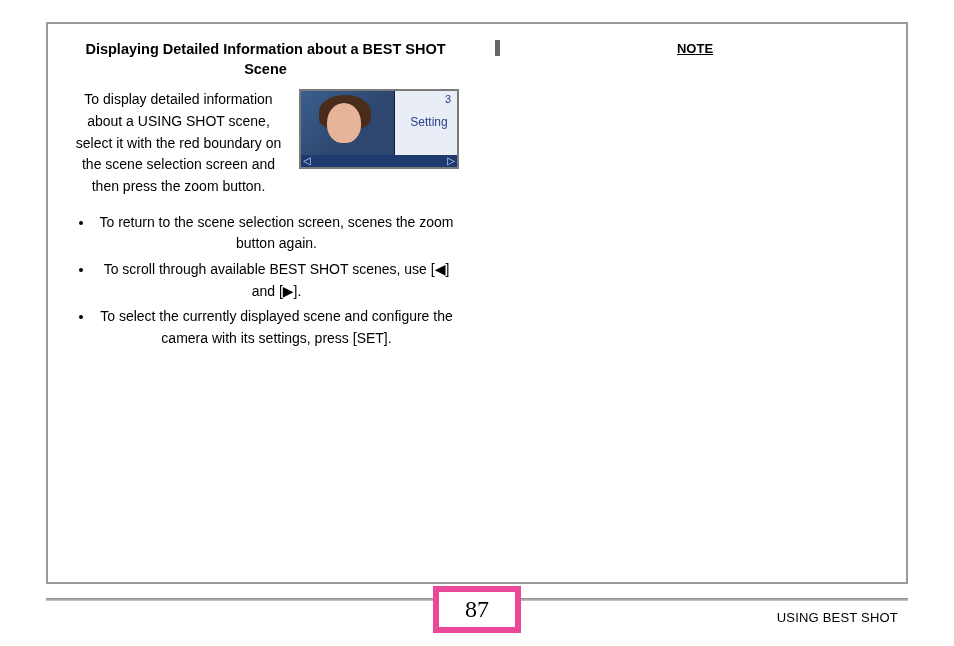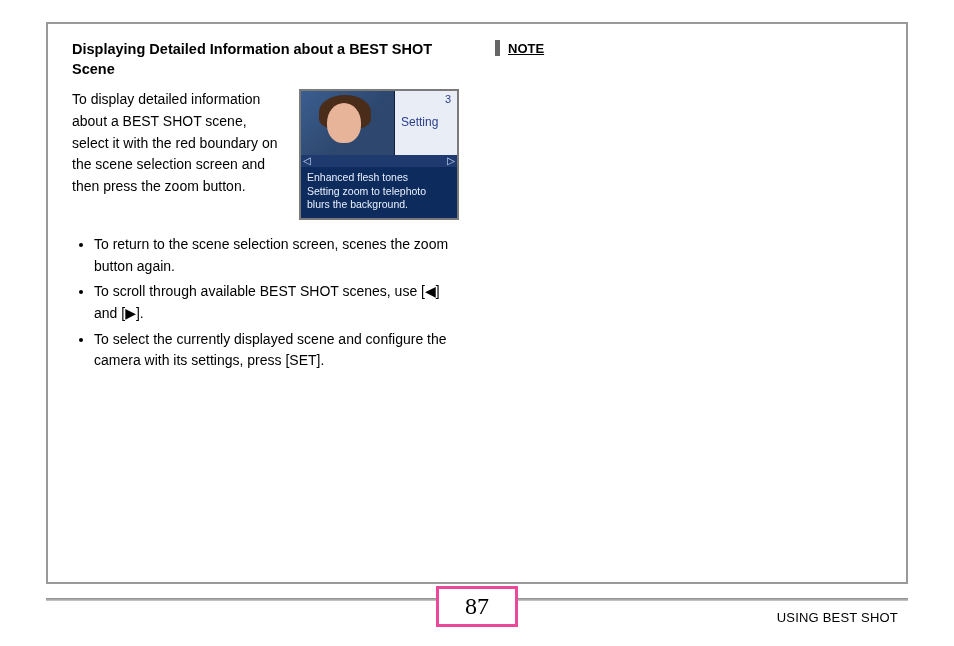--- a/index.html
+++ b/index.html
@@ -1,15 +1,15 @@
 <!DOCTYPE html>
 <html><head>
 <meta charset="utf-8">
 <style>
-  * { box-sizing: border-box; margin: 0; padding: 0; }
+  * { box-sizing: border-box; margin: 0; padding: 0; text-align: center; }
   body {
     width: 954px;
     height: 646px;
     background: #ffffff;
     font-family: Arial, Helvetica, sans-serif;
     font-size: 14px;
     color: #000;
     position: relative;
     overflow: hidden;
   }
@@ -154,21 +154,21 @@
     right: 46px;
     height: 3px;
     background: linear-gradient(#888,#ccc);
   }
   .page-number-box {
     position: absolute;
     left: 50%;
     transform: translateX(-50%);
     top: 0px;
     background: #fff;
-    border: 3px solid #ec4899;
+    border: 6px solid #ec4899;
     padding: 4px 26px;
     font-family: "Times New Roman", serif;
     font-size: 24px;
   }
   .footer-section {
     position: absolute;
     right: 56px;
     top: 24px;
     font-size: 13px;
     letter-spacing: 0.2px;
@@ -177,38 +177,37 @@
 </head>
 <body>
 
 <div class="page-border">
   <div class="columns">
 
     <div class="col">
       <div class="section-title">Displaying Detailed Information about a BEST SHOT Scene</div>
 
       <div class="intro-row">
-        <div class="intro-text">To display detailed information about a BEST SHOT scene, select it with the red boundary on the scene selection screen and then press the zoom button.</div>
+        <div class="intro-text">To display detailed information about a USING SHOT scene, select it with the red boundary on the scene selection screen and then press the zoom button.</div>
 
         <div class="scene-preview">
           <div class="scene-top">
             <div class="scene-photo">
               <div class="hair"></div>
               <div class="face"></div>
             </div>
             <div class="scene-right">
               <div class="scene-number">3</div>
               <div class="scene-label">Setting</div>
             </div>
           </div>
           <div class="scene-arrows-row">
             <span>◁</span>
             <span>▷</span>
           </div>
-          <div class="scene-caption">Enhanced flesh tones<br>Setting zoom to telephoto blurs the background.</div>
         </div>
       </div>
 
 
       <ul class="bullets">
         <li>To return to the scene selection screen, scenes the zoom button again.</li>
         <li>To scroll through available BEST SHOT scenes, use [◀] and [▶].</li>
         <li>To select the currently displayed scene and configure the camera with its settings, press [SET].</li>
       </ul>
     </div>

